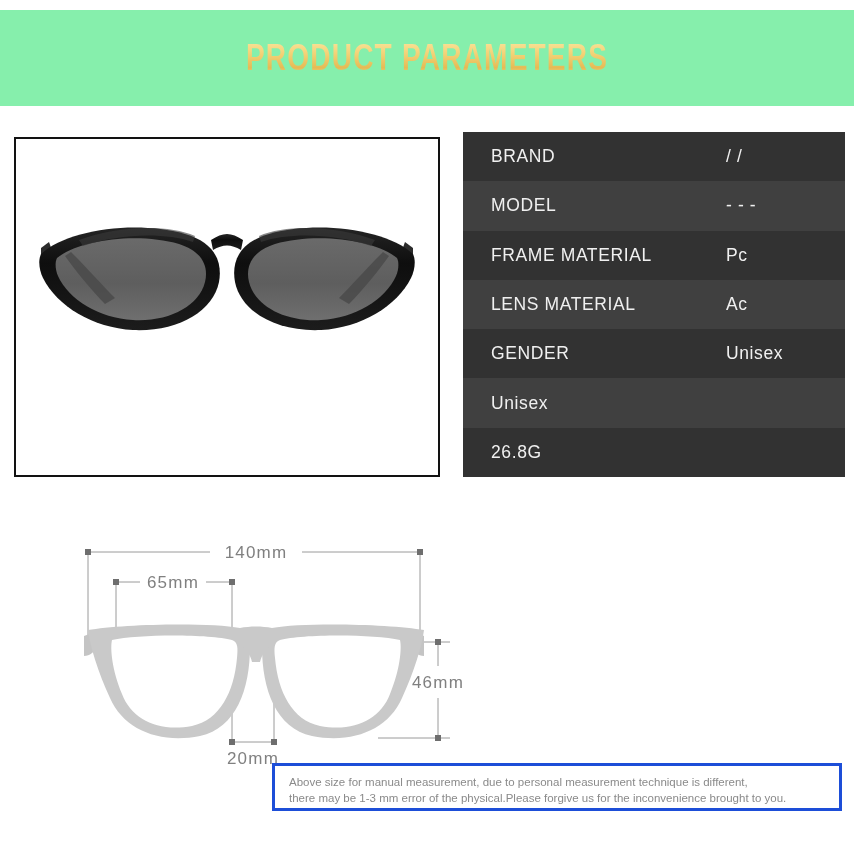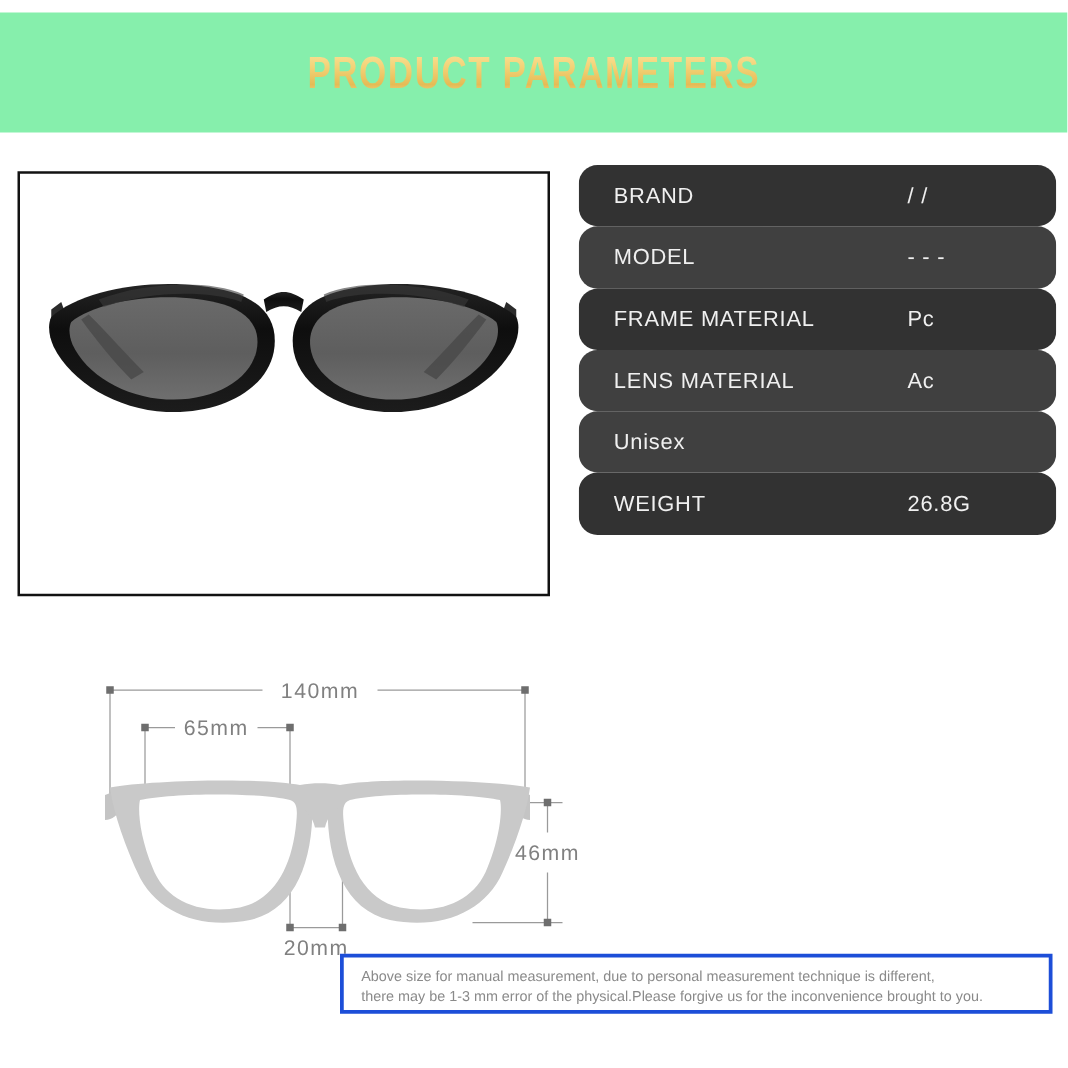--- a/index.html
+++ b/index.html
@@ -78,21 +78,20 @@
     width: 382px;
     height: 345px;
     overflow: hidden;
   }
   .spec-row {
     display: flex;
     align-items: center;
     height: 49.285714px;
     box-sizing: border-box;
     padding-left: 28px;
-    border-radius: 15px;
   }
   .spec-row.dark  { background: #323232; }
   .spec-row.light { background: #404040; }
   .spec-label {
     width: 235px;
     flex: 0 0 235px;
     color: #f0f0f0;
     font-size: 17.5px;
     letter-spacing: 0.6px;
     white-space: nowrap;
@@ -212,27 +211,30 @@
     <div class="spec-row dark">
       <div class="spec-label">FRAME MATERIAL</div>
       <div class="spec-value">Pc</div>
     </div>
 
     <div class="spec-row light">
       <div class="spec-label">LENS MATERIAL</div>
       <div class="spec-value">Ac</div>
     </div>
 
+    <div class="spec-row dark">
+      <div class="spec-label">GENDER</div>
+      <div class="spec-value">Unisex</div>
+    </div>
 
     <div class="spec-row light">
       <div class="spec-value">Unisex</div>
     </div>
 
     <div class="spec-row dark">
-      <div class="spec-label">WEIGHT</div>
       <div class="spec-value">26.8G</div>
     </div>
 
   </div>
 
   <div class="dim-front">
     <svg width="420" height="235" viewBox="0 0 420 235">
       <g stroke="#9a9a9a" stroke-width="1" fill="none">
 
         <line x1="28" y1="22" x2="28" y2="110"></line>

